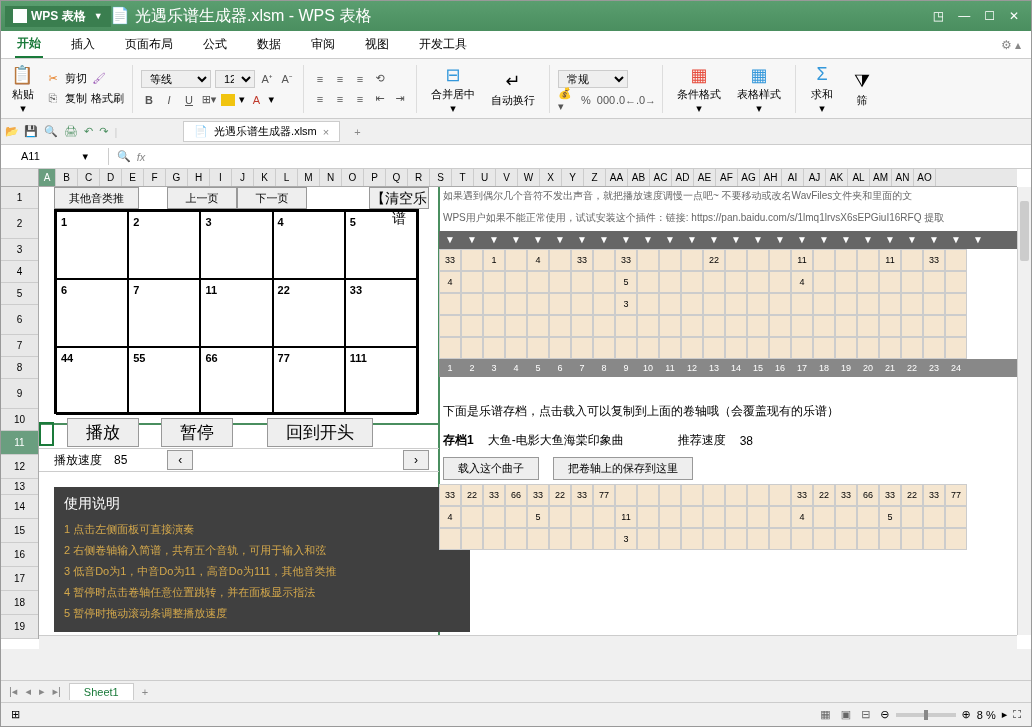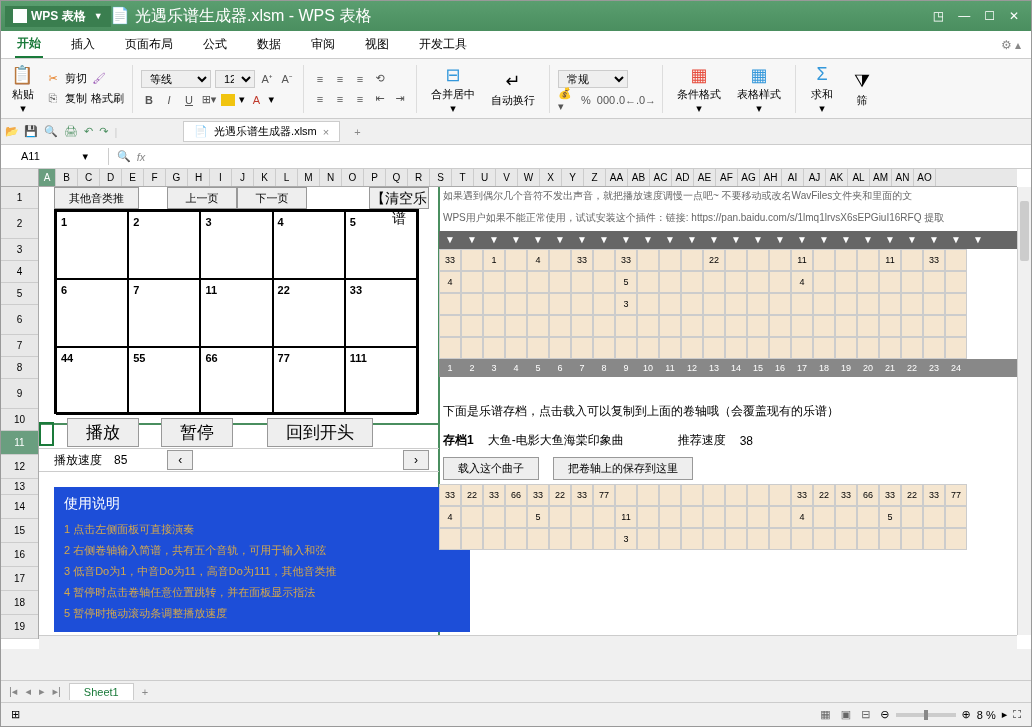--- a/index.html
+++ b/index.html
@@ -45,21 +45,21 @@
 .leftpanel{position:absolute;top:0;left:0;width:400px}
 .btnrow{display:flex;height:22px}
 .sbtn{border:1px solid #999;background:#eee;font-size:11px;text-align:center;line-height:20px;cursor:pointer}
 .piano{position:absolute;top:22px;left:15px;width:365px;height:205px;border:2px solid #000}
 .piano .prow{display:flex;height:68px}
 .piano .pcell{flex:1;border:1px solid #000;font-size:11px;padding:4px;font-weight:bold}
 .ctrlrow{position:absolute;top:236px;left:0;display:flex;height:24px;align-items:flex-end;font-size:17px}
 .ctrlrow .cb{border:1px solid #999;background:#eee;padding:2px 18px;cursor:pointer}
 .speedrow{position:absolute;top:261px;left:0;width:400px;height:24px;display:flex;align-items:center;font-size:12px;border-top:1px solid #ccc;border-bottom:1px solid #ccc}
 .speedrow .arr{border:1px solid #999;padding:2px 10px;cursor:pointer;background:#eee}
-.instruct{position:absolute;top:300px;left:15px;width:416px;background:#1d4ed8;color:#d4a84b;font-size:11px;padding:8px 10px}
+.instruct{position:absolute;top:300px;left:15px;width:416px;background:#404040;color:#d4a84b;font-size:11px;padding:8px 10px}
 .instruct .ititle{color:#fff;font-size:14px;margin-bottom:6px}
 .instruct .iline{padding:3px 0;color:#d4a84b}
 .rightpanel{position:absolute;top:0;left:400px;right:0}
 .divline{position:absolute;top:0;left:399px;width:2px;height:460px;background:#4a8e5f}
 .infoline{font-size:10px;color:#666;padding:2px 4px;height:22px;overflow:hidden;white-space:nowrap}
 .seqhdr{display:flex;height:18px;background:#666}
 .seqhdr .tri{width:22px;text-align:center;color:#fff;font-size:10px;line-height:18px}
 .seqgrid{display:flex;flex-direction:column}
 .seqrow{display:flex;height:22px}
 .seqrow .sc{width:22px;border:1px solid #ccc;background:#f5e6d0;font-size:9px;text-align:center;line-height:20px;flex-shrink:0}

